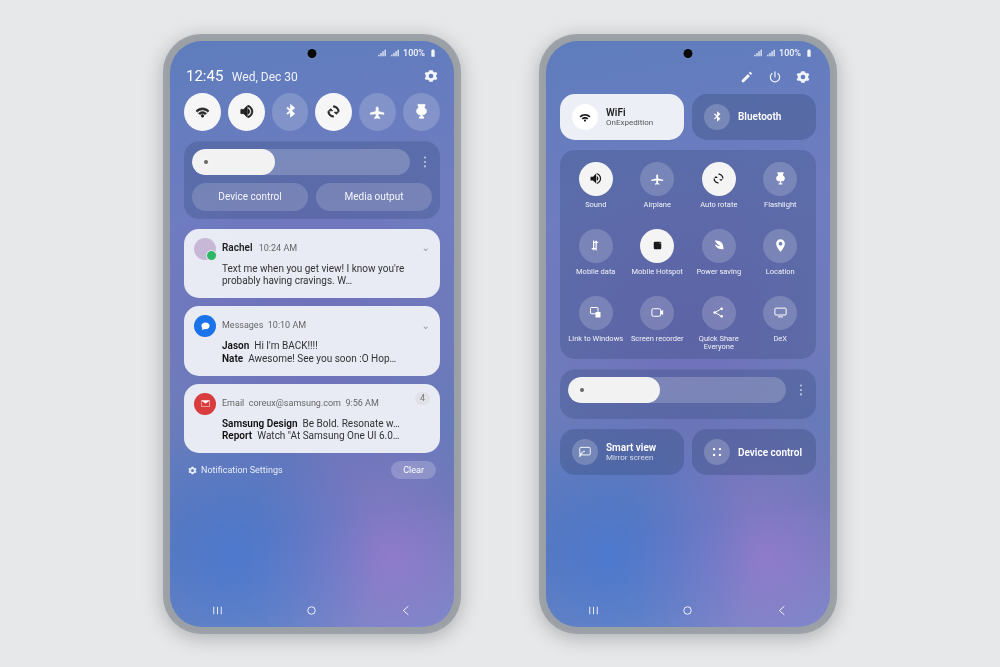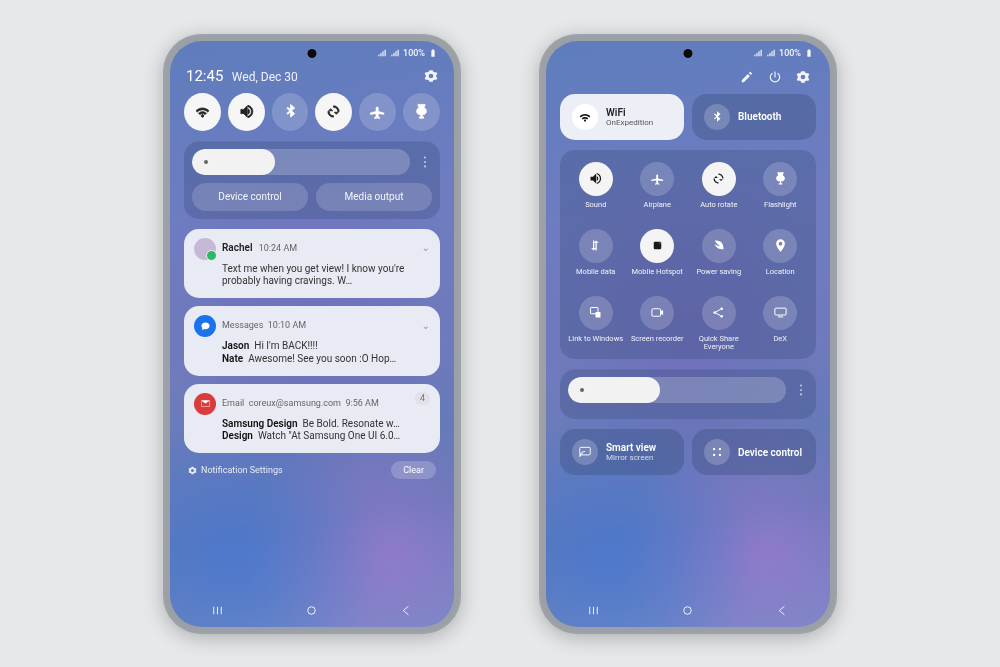--- a/index.html
+++ b/index.html
@@ -379,21 +379,21 @@
               </svg>
             </div>
           <div class="hdr-txt">
             <span>Email</span>&nbsp;
             <span>coreux@samsung.com</span>&nbsp;
             <span>9:56 AM</span>
           </div>
         </div>
         <div class="notif-body">
           <div class="line"><span class="bd">Samsung Design</span>&nbsp;&nbsp;<span>Be Bold. Resonate w…</span></div>
-          <div class="line"><span class="bd">Design</span>&nbsp;&nbsp;<span>Watch "At Samsung One UI 6.0…</span></div>
+          <div class="line"><span class="bd">Report</span>&nbsp;&nbsp;<span>Watch "At Samsung One UI 6.0…</span></div>
         </div>
       </div>
 
       <div class="notif-footer">
         <span class="nsettings">
           <svg>
               <use href="#i-gear"></use>
             </svg>
           <span>Notification Settings</span>
         </span>

